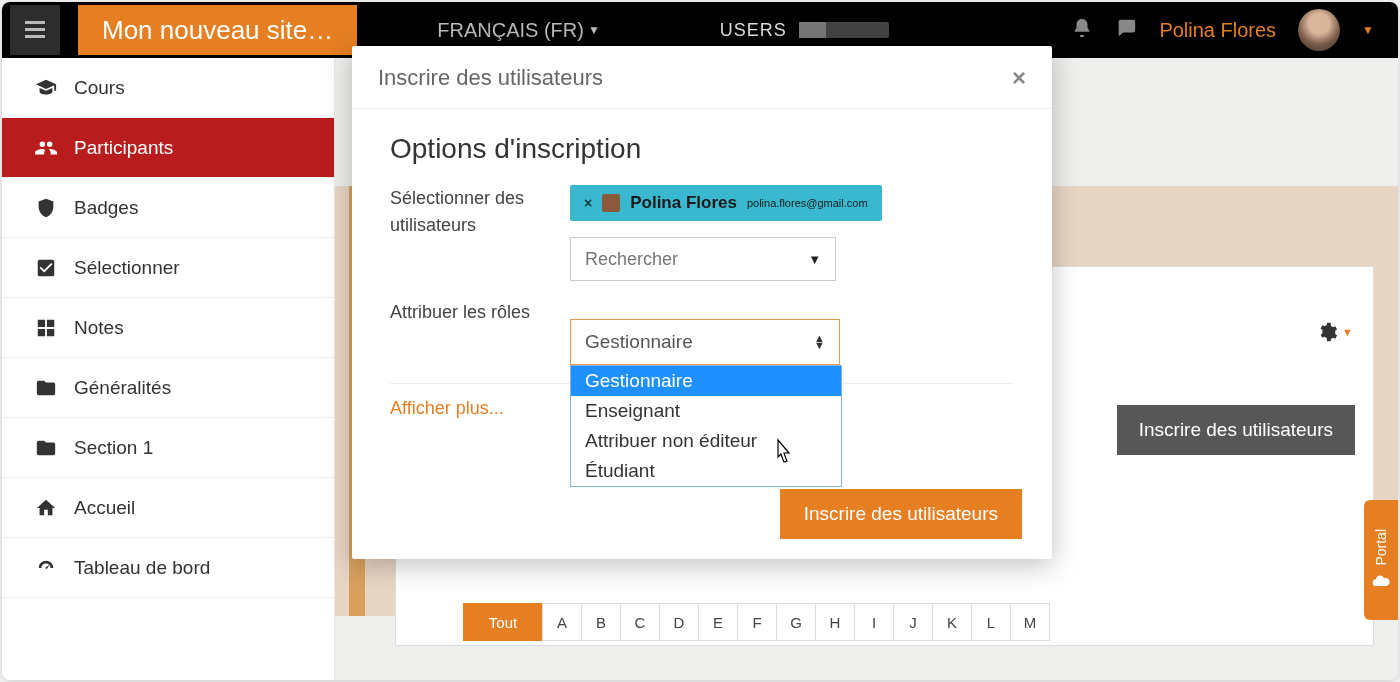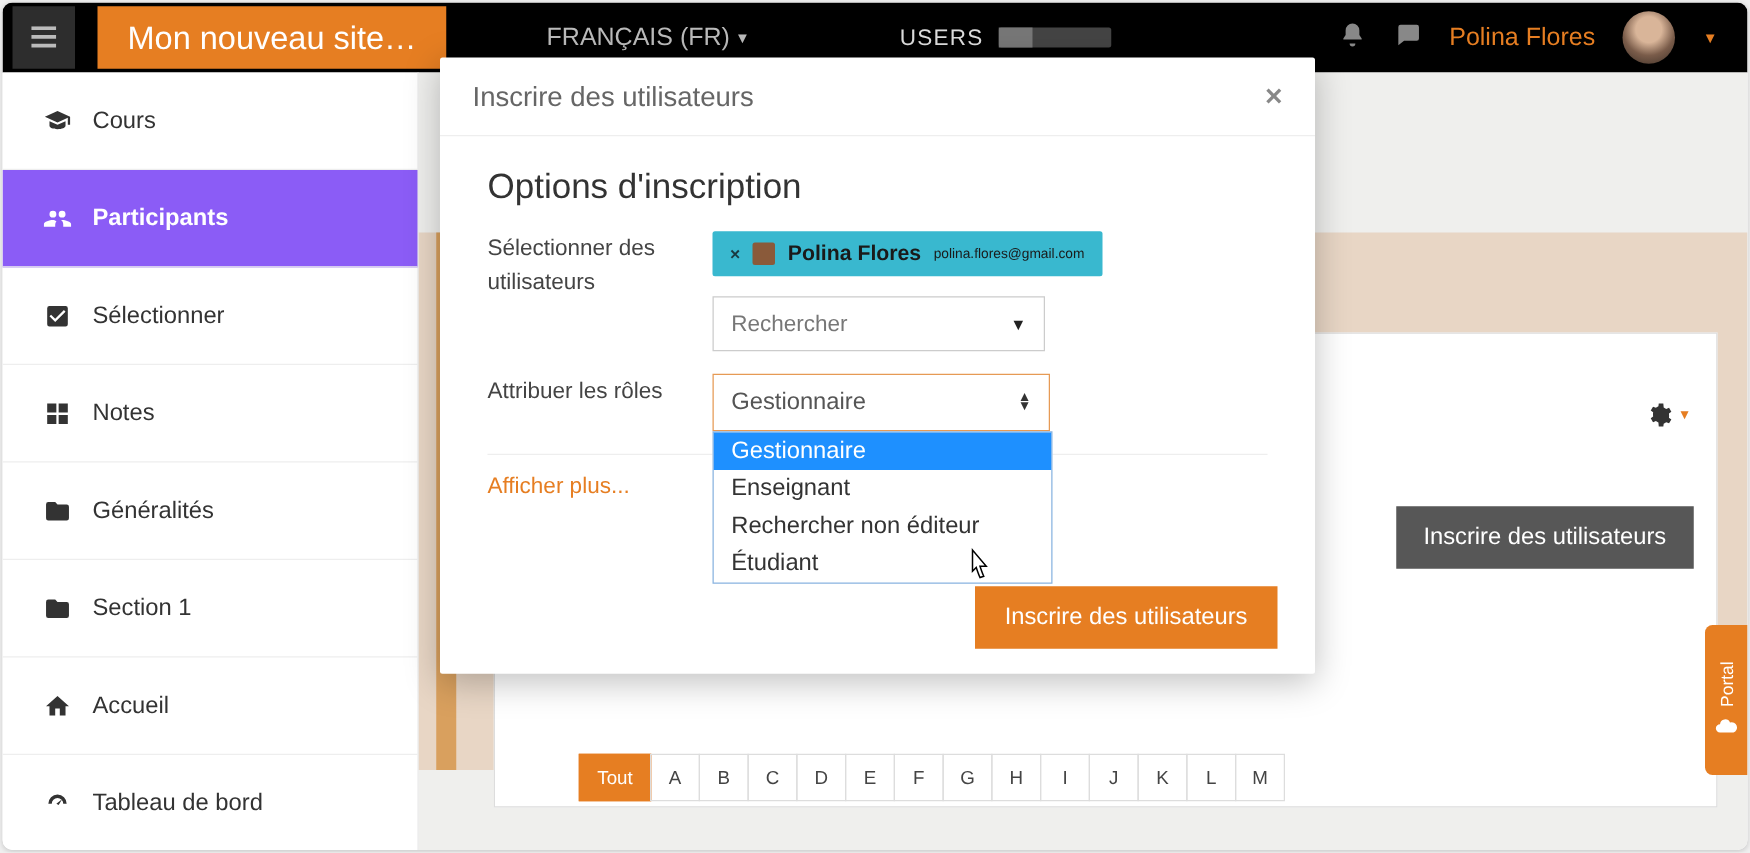--- a/index.html
+++ b/index.html
@@ -18,35 +18,35 @@
 .progress .bar { width: 30%; height: 100%; background: #777; }
 .topright { margin-left: auto; display: flex; align-items: center; gap: 22px; padding-right: 16px; }
 .icon-btn { color: #888; cursor: pointer; }
 .icon-btn svg { width: 22px; height: 22px; fill: #888; }
 .user-name { color: #e67e22; font-size: 20px; }
 .avatar { width: 42px; height: 42px; border-radius: 50%; background: radial-gradient(circle at 50% 35%, #d9b599 30%, #7a5c4a 60%, #3a2e26 100%); }
 .caret-down { color: #e67e22; font-size: 12px; }
 
 .body { display: flex; height: calc(100% - 56px); }
 .sidebar { width: 333px; background: #fff; border-right: 1px solid #e8e8e8; }
-.sidebar-item { height: 78px; display: flex; align-items: center; padding: 0 32px; gap: 16px; font-size: 19px; color: #333; border-bottom: 1px solid #eee; cursor: pointer; }
-.sidebar-item.active { background: #8b5cf6; color: #fff; font-weight: bold; }
+.sidebar-item { height: 60px; display: flex; align-items: center; padding: 0 32px; gap: 16px; font-size: 19px; color: #333; border-bottom: 1px solid #eee; cursor: pointer; }
+.sidebar-item.active { background: #b91c1c; color: #fff; font-weight: normal; }
 .sidebar-item .icon { width: 24px; display: flex; align-items: center; justify-content: center; }
 .sidebar-item .icon svg { width: 22px; height: 22px; fill: currentColor; }
 
 .main { flex: 1; position: relative; background: #efefed; }
 .page-strip { position: absolute; left: 0; right: 0; top: 128px; height: 430px; background: #e8d6c5; }
 .page-strip::before { content:""; position:absolute; left:14px; top:0; bottom:0; width:16px; background:#d9a05e; }
 .card { position: absolute; left: 60px; right: 24px; top: 208px; background: #fff; border: 1px solid #ddd; min-height: 380px; }
 .card-gear { position: absolute; right: 20px; top: 54px; display: flex; align-items: center; gap: 4px; color: #333; cursor: pointer; }
 .card-gear svg { width: 22px; height: 22px; fill: #333; }
 .btn-enrol-page { position: absolute; right: 18px; top: 138px; background: #575757; color: #fff; font-size: 19px; padding: 14px 22px; border: none; cursor: pointer; }
 .alpha-row { position: absolute; left: 68px; top: 336px; display: flex; gap: 0; }
 .alpha-row .cell { width: 40px; height: 38px; border: 1px solid #ddd; display: flex; align-items: center; justify-content: center; font-size: 15px; color: #444; margin-left: -1px; cursor: pointer; }
-.alpha-row .cell.all { width: 58px; background: #e67e22; color: #fff; border-color: #e67e22; }
+.alpha-row .cell.all { width: 80px; background: #e67e22; color: #fff; border-color: #e67e22; }
 
 .portal-tab { position: absolute; right: 0; bottom: 60px; width: 34px; height: 120px; background: #e67e22; border-radius: 6px 0 0 6px; display: flex; flex-direction: column; align-items: center; justify-content: center; color: #fff; gap: 6px; cursor: pointer; }
 .portal-tab span { writing-mode: vertical-rl; transform: rotate(180deg); font-size: 14px; }
 .portal-tab svg { width: 20px; height: 20px; fill: #fff; }
 
 .modal { position: absolute; left: 350px; top: 44px; width: 700px; background: #fff; box-shadow: 0 6px 28px rgba(0,0,0,0.25); border-radius: 2px; }
 .modal-header { display: flex; align-items: center; justify-content: space-between; padding: 18px 26px 16px; border-bottom: 1px solid #eee; }
 .modal-title { font-size: 22px; color: #666; font-weight: 400; }
 .modal-close { font-size: 24px; color: #888; cursor: pointer; font-weight: bold; }
 .modal-body { padding: 24px 38px 10px; }
@@ -54,21 +54,21 @@
 .form-row { display: flex; margin-bottom: 18px; }
 .form-label { width: 180px; font-size: 18px; color: #444; line-height: 1.5; }
 .form-field { flex: 1; }
 .chip { background: #39b8cf; color: #1a1a1a; padding: 8px 14px; display: inline-flex; align-items: center; gap: 10px; font-size: 17px; border-radius: 2px; }
 .chip .x { font-size: 14px; color: #1a3940; cursor: pointer; font-weight: bold; }
 .chip b { font-weight: bold; }
 .chip .mini-avatar { width: 18px; height: 18px; background: #8a5a3a; border-radius: 2px; }
 .chip .email { font-size: 11px; }
 .search-box { margin-top: 16px; width: 266px; height: 44px; border: 1px solid #ccc; display: flex; align-items: center; justify-content: space-between; padding: 0 14px; color: #777; font-size: 18px; cursor: text; }
 .search-box .tri { font-size: 13px; color: #222; }
-.select-box { width: 270px; height: 46px; border: 1px solid #e69a55; color: #555; font-size: 19px; padding: 0 14px; display: flex; align-items: center; justify-content: space-between; cursor: pointer; position: relative; }
+.select-box { width: 270px; height: 46px; border: 1px solid #e69a55; color: #555; font-size: 19px; padding: 0 14px; display: flex; align-items: center; justify-content: space-between; cursor: pointer; position: relative; margin-top: 20px; }
 .select-box .sort { font-size: 11px; color: #333; line-height: 0.6; }
 .dropdown { position: absolute; left: -1px; top: 45px; width: 272px; border: 1px solid #88b3e0; background: #fff; z-index: 5; }
 .dropdown .opt { padding: 4px 14px; font-size: 19px; color: #333; cursor: pointer; }
 .dropdown .opt.sel { background: #1e90ff; color: #fff; }
 .show-more { color: #e67e22; font-size: 18px; cursor: pointer; }
 .modal-footer { display: flex; justify-content: flex-end; gap: 14px; padding: 0 30px 20px; margin-top: 42px; }
 .btn-primary { background: #e67e22; color: #fff; border: none; font-size: 19px; padding: 14px 24px; cursor: pointer; }
 .btn-secondary { background: #8a8f94; color: #fff; border: none; font-size: 19px; padding: 14px 24px; cursor: pointer; }
 
 .cursor { position: absolute; left: 768px; top: 436px; width: 26px; height: 30px; pointer-events: none; z-index: 20; }
@@ -122,20 +122,28 @@
           </span>
           <span>Cours</span>
         </div>
         <div class="sidebar-item active">
           <span class="icon">
             <svg viewBox="0 0 24 24">
               <path d="M8 11a3 3 0 1 0-3-3 3 3 0 0 0 3 3zm8 0a3 3 0 1 0-3-3 3 3 0 0 0 3 3zm-8 2c-2.7 0-8 1.3-8 4v2h10v-2c0-1 .4-1.9 1.1-2.6C10 13.2 8.9 13 8 13zm8 0c-.3 0-.7 0-1 .1 1.2.9 2 2.1 2 3.9v2h7v-2c0-2.7-5.3-4-8-4z"></path>
             </svg>
           </span>
           <span>Participants</span>
+        </div>
+        <div class="sidebar-item">
+          <span class="icon">
+            <svg viewBox="0 0 24 24">
+              <path d="M12 2 4 5v6c0 5 3.4 9.7 8 11 4.6-1.3 8-6 8-11V5l-8-3z"></path>
+            </svg>
+          </span>
+          <span>Badges</span>
         </div>
         <div class="sidebar-item">
           <span class="icon">
             <svg viewBox="0 0 24 24">
               <path d="M19 3H5a2 2 0 0 0-2 2v14a2 2 0 0 0 2 2h14a2 2 0 0 0 2-2V5a2 2 0 0 0-2-2zm-9 14-5-5 1.4-1.4L10 14.2l7.6-7.6L19 8l-9 9z"></path>
             </svg>
           </span>
           <span>Sélectionner</span>
         </div>
         <div class="sidebar-item">
@@ -243,21 +251,21 @@
 
       <div class="form-row">
         <div class="form-label">Attribuer les rôles</div>
         <div class="form-field">
           <div class="select-box">
             <span>Gestionnaire</span>
             <span class="sort">▲<br>▼</span>
             <div class="dropdown" id="role-dropdown">
                 <div class="opt sel">Gestionnaire</div>
                 <div class="opt">Enseignant</div>
-                <div class="opt">Rechercher non éditeur</div>
+                <div class="opt">Attribuer non éditeur</div>
                 <div class="opt">Étudiant</div>
               </div>
           </div>
         </div>
       </div>
 
       <div class="form-row" style="border-top:1px solid #eee;padding-top:14px;margin-top:4px">
         <div class="show-more">Afficher plus...</div>
       </div>
     </div>

